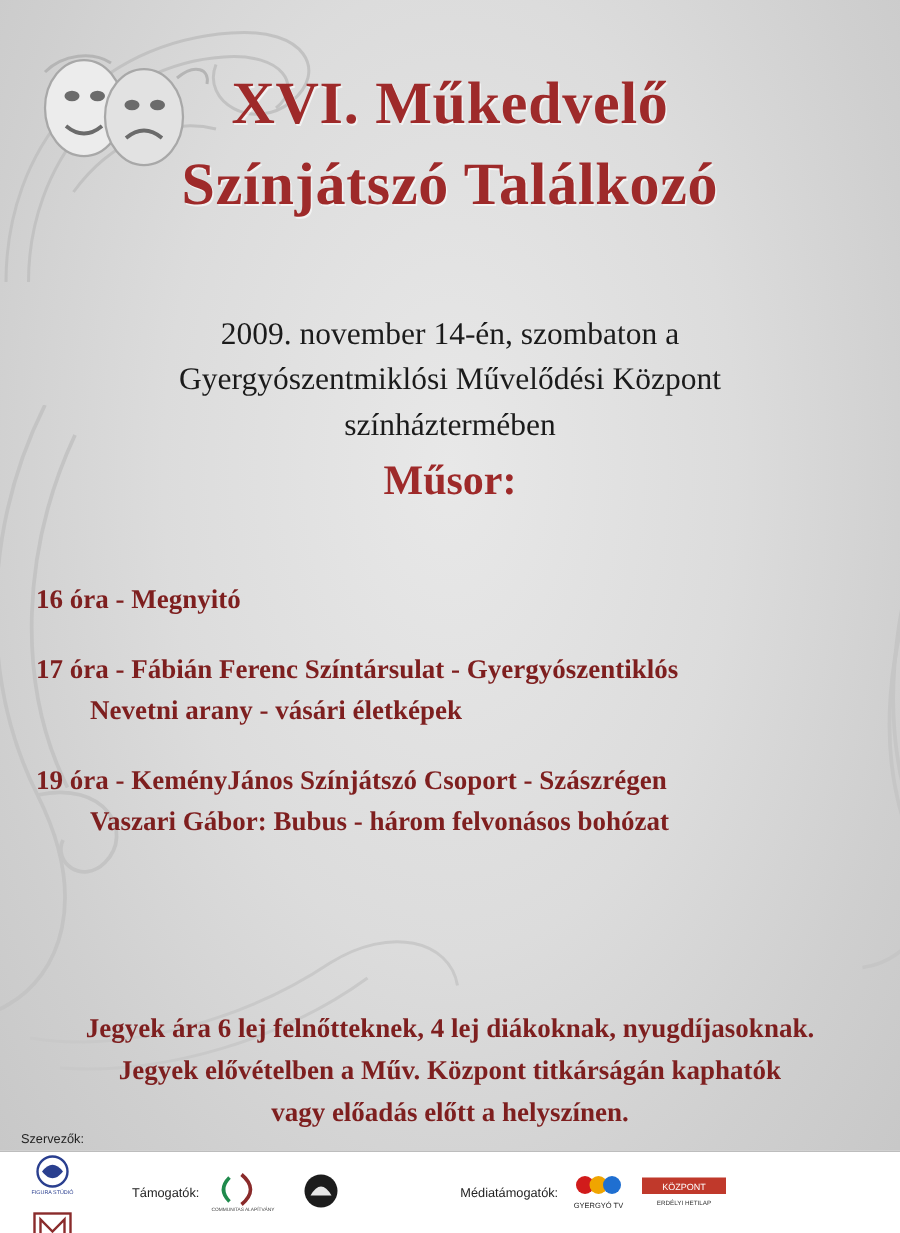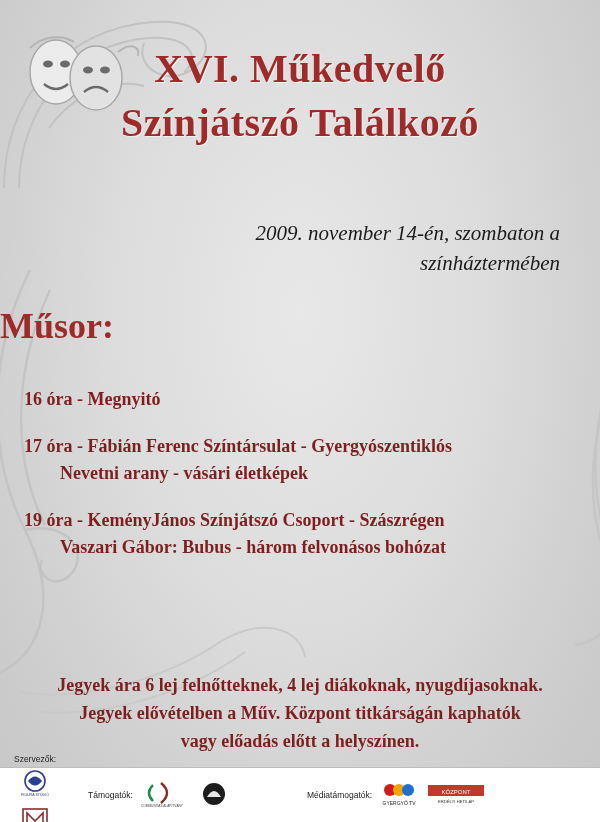--- a/index.html
+++ b/index.html
@@ -55,37 +55,36 @@
     text-shadow: 1px 1px 0 rgba(255,255,255,0.6);
   }
   .title-line.second {
     font-size: 40px;
   }
 
   .subtitle {
     position: absolute;
     left: 40px;
     right: 40px;
-    top: 218px;
-    text-align: right;
+    top: 207px;
+    text-align: center;
     color: #1b1b1b;
     font-size: 21px;
     line-height: 1.45;
-    font-style: italic;
   }
 
   .program-head {
     position: absolute;
     left: 0;
     right: 0;
     top: 305px;
-    text-align: left;
+    text-align: center;
     color: #9e2a2a;
     font-weight: bold;
-    font-size: 36px;
+    font-size: 28px;
   }
 
   .program {
     position: absolute;
     left: 24px;
     right: 24px;
     top: 362px;
     color: #7e1f1f;
     margin-top: 24px;
   }
@@ -224,20 +223,21 @@
     </g>
   </svg>
 
   <div class="title-block">
     <div class="title-line">XVI. Műkedvelő</div>
     <div class="title-line second">Színjátszó Találkozó</div>
   </div>
 
   <div class="subtitle">
     <div>2009. november 14-én, szombaton a</div>
+    <div>Gyergyószentmiklósi Művelődési Központ</div>
     <div>színháztermében</div>
   </div>
 
   <div class="program-head">Műsor:</div>
 
   <div class="program">
     <div class="block">
       <div class="row1">16 óra - Megnyitó</div>
     </div>
     <div class="block">

